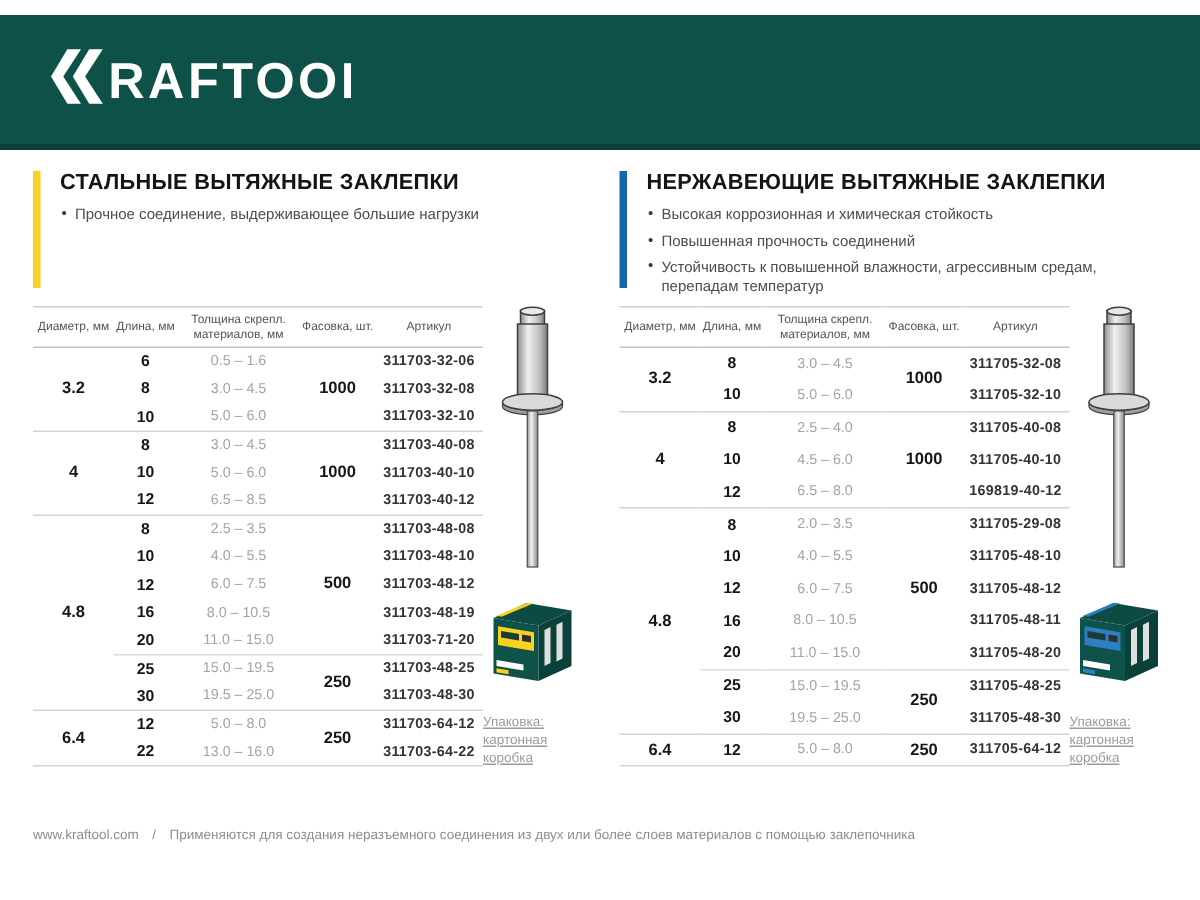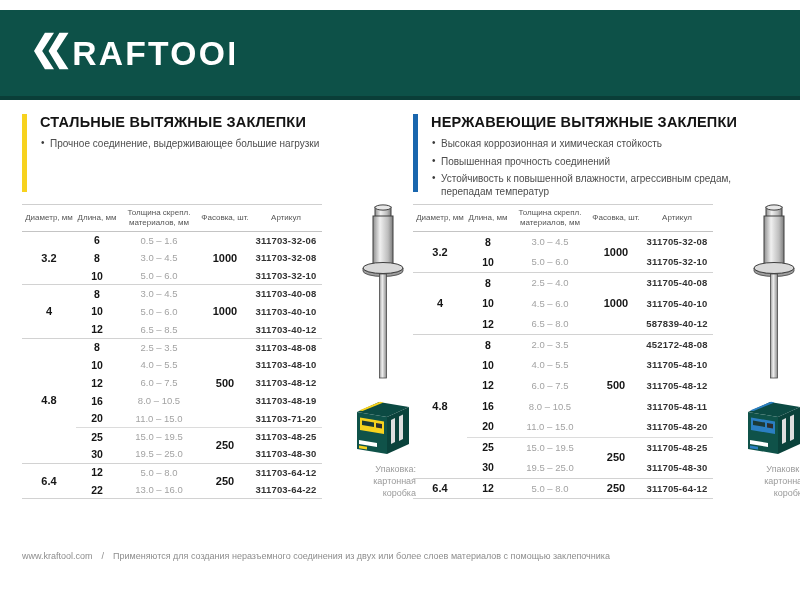--- a/index.html
+++ b/index.html
@@ -50,21 +50,21 @@
     padding-left: 10px;
     position: relative;
     line-height: 1.25;
   }
   .bullets li::before {
     content: "•";
     position: absolute; left: 1px; top: -1px;
     color: #3a3a3a; font-size: 10px;
   }
   
-  .content-row { display: flex; margin-top: 12px; gap: 28px; }
+  .content-row { display: flex; margin-top: 12px; }
   table.spec-table {
     border-collapse: collapse;
     width: 300px;
     table-layout: fixed;
     border-bottom: 1px solid #d2d2d2;
     flex: 0 0 300px;
   }
   .spec-table th {
     font-weight: normal;
     font-size: 8px;
@@ -93,25 +93,26 @@
   .gutter {
     flex: 1;
     display: flex;
     flex-direction: column;
     align-items: center;
     padding-top: 0;
   }
   .rivet-figure { height: 178px; }
   .box-figure { margin-top: 14px; }
   .package-caption {
-    margin-top: 3px;
+    margin-top: 14px;
     font-size: 9px;
     color: #9b9b9b;
-    text-align: right;
+    text-align: left;
     line-height: 1.35;
+    text-decoration: underline;
   }
   
   .footer {
     position: absolute;
     left: 22px;
     bottom: 39px;
     font-size: 9px;
     color: #8d8d8d;
     white-space: nowrap;
   }
@@ -342,28 +343,28 @@
               <td class="art">311705-40-08</td>
             </tr>
             <tr>
               <td class="len">10</td>
               <td class="thick">4.5 – 6.0</td>
               <td class="art">311705-40-10</td>
             </tr>
             <tr>
               <td class="len">12</td>
               <td class="thick">6.5 – 8.0</td>
-              <td class="art">587839-40-12</td>
+              <td class="art">169819-40-12</td>
             </tr>
             <tr class="group-start">
               <td class="diam" rowspan="7">4.8</td>
               <td class="len">8</td>
               <td class="thick">2.0 – 3.5</td>
               <td class="qty" rowspan="5">500</td>
-              <td class="art">452172-48-08</td>
+              <td class="art">311705-29-08</td>
             </tr>
             <tr>
               <td class="len">10</td>
               <td class="thick">4.0 – 5.5</td>
               <td class="art">311705-48-10</td>
             </tr>
             <tr>
               <td class="len">12</td>
               <td class="thick">6.0 – 7.5</td>
               <td class="art">311705-48-12</td>

